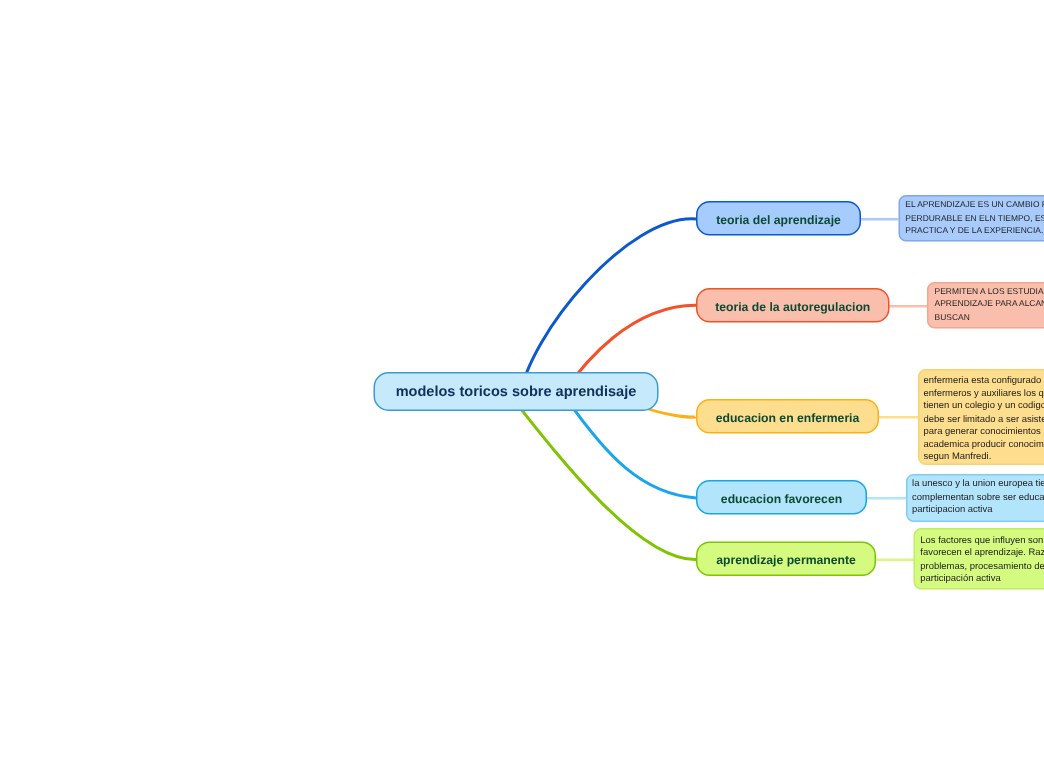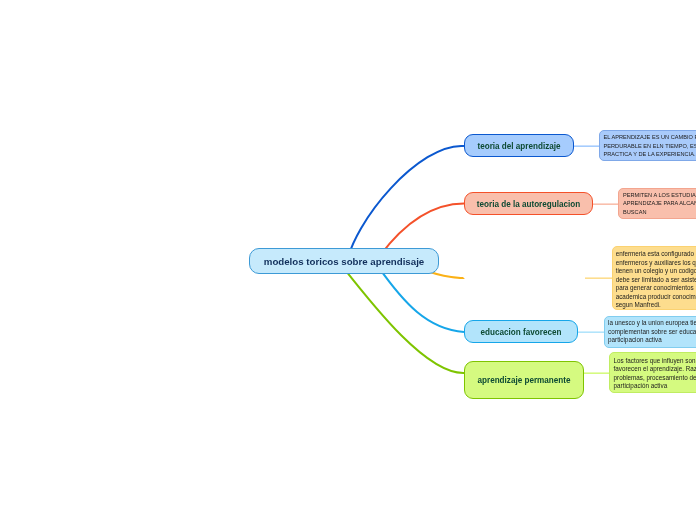--- a/index.html
+++ b/index.html
@@ -11,21 +11,21 @@
   .node{position:absolute;box-sizing:border-box;display:flex;align-items:center;justify-content:center;
         border-style:solid;text-align:center;white-space:nowrap;}
   .root{left:249px;top:248px;width:190px;height:26px;border-radius:10px;border-width:1.25px;}
   .root span{font-size:9.7px;font-weight:bold;letter-spacing:0px;}
   .branch{border-radius:9px;border-width:1.35px;}
   .branch span{font-size:8.15px;font-weight:bold;position:relative;top:0.5px;}
   .b1{left:464px;top:134px;width:110px;height:23px;}
   .b2{left:464px;top:192px;width:129px;height:23px;}
   .b3{left:464px;top:266px;width:122px;height:23px;}
   .b4{left:464px;top:320px;width:114px;height:23px;}
-  .b5{left:464px;top:361px;width:120px;height:38px;}
+  .b5{left:464px;top:361px;width:120px;height:23px;}
   .leaf{position:absolute;box-sizing:border-box;border-style:solid;border-width:1px;
         border-radius:5px;padding:3px 0 3px 4px;overflow:hidden;}
   .leaf div{font-size:6.3px;line-height:8.5px;white-space:nowrap;}
   .leaf.caps div{font-size:5.62px;letter-spacing:.02px;}
   .l1{left:598.5px;top:130.4px;width:130px;height:31px;padding-top:2px;}
   .l2{left:618px;top:187.5px;width:130px;height:31px;padding-top:2px;}
   .l3{left:611.5px;top:246.1px;width:120px;height:64px;padding-left:3.2px;}
   .l4{left:604.4px;top:315.5px;width:130px;height:32px;padding-top:2.6px;padding-left:2.7px;}
   .l5{left:609.4px;top:352.4px;width:130px;height:41px;padding-top:3.6px;padding-left:3.2px;}
 </style>
@@ -49,20 +49,23 @@
 
   <div class="node branch b1" style="background-color: rgb(166, 204, 253); border-color: rgb(11, 88, 207);">
     <span style="color: rgb(13, 74, 51);">teoria del aprendizaje</span>
   </div>
 
   <div class="node root" style="background-color: rgb(198, 234, 252); border-color: rgb(61, 154, 214);">
     <span style="color: rgb(18, 48, 92);">modelos toricos sobre aprendisaje</span>
   </div>
   <div class="node branch b2" style="background-color: rgb(249, 191, 172); border-color: rgb(244, 81, 42);">
     <span style="color: rgb(13, 74, 51);">teoria de la autoregulacion</span>
+  </div>
+  <div class="node branch b3" style="background-color: rgb(253, 221, 142); border-color: rgb(251, 177, 22);">
+    <span style="color: rgb(13, 74, 51);">educacion en enfermeria</span>
   </div>
   <div class="node branch b4" style="background-color: rgb(178, 228, 251); border-color: rgb(22, 166, 233);">
     <span style="color: rgb(13, 74, 51);">educacion favorecen</span>
   </div>
   <div class="node branch b5" style="background-color: rgb(213, 250, 128); border-color: rgb(126, 196, 0);">
     <span style="color: rgb(13, 74, 51);">aprendizaje permanente</span>
   </div>
 
   <div class="leaf caps l1" style="background-color: rgb(169, 203, 251); border-color: rgb(127, 168, 232); color: rgb(28, 28, 28);">
     <div>EL APRENDIZAJE ES UN CAMBIO RELATIVAMENTE</div>

